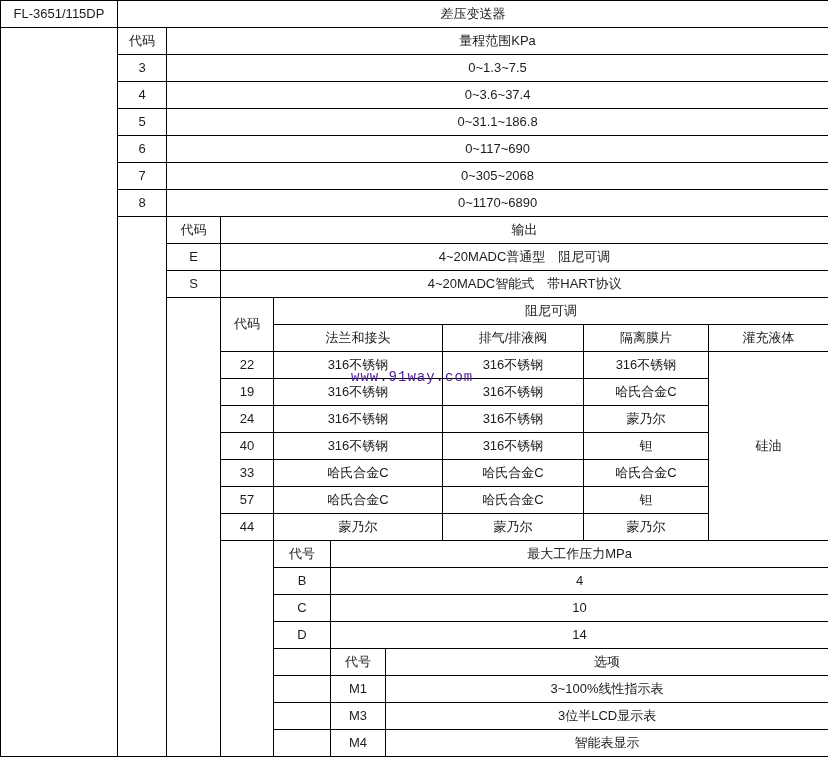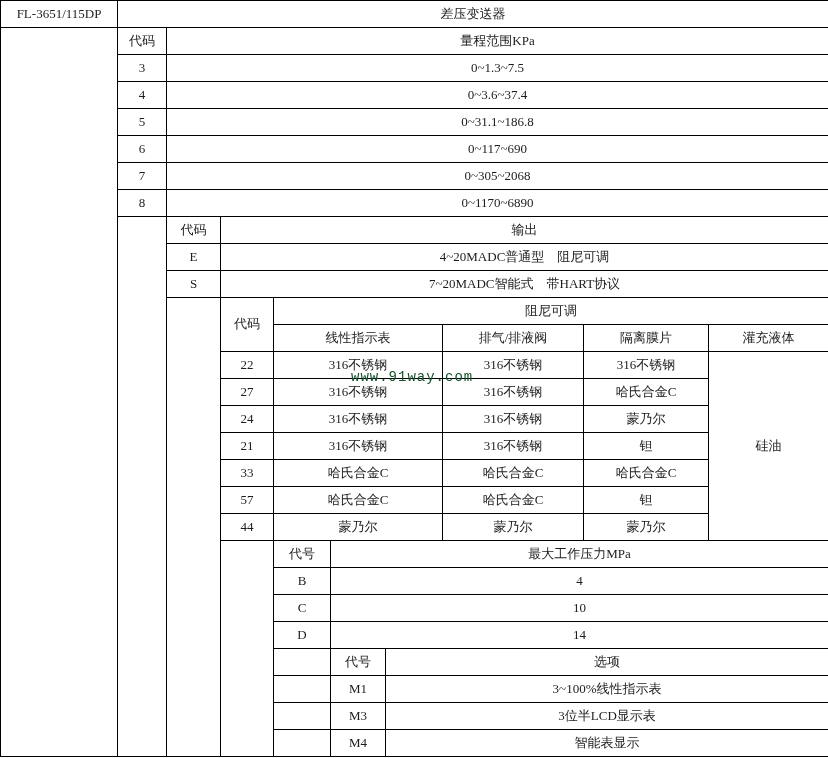--- a/index.html
+++ b/index.html
@@ -9,21 +9,20 @@
     background:#fff;
     font-family:"Liberation Sans","DejaVu Sans",sans-serif;
     color:#1c1c1c;
     overflow:hidden;
   }
   table.spec{
     border-collapse:collapse;
     table-layout:fixed;
     width:828px;
     margin:0;
-    font-family:Liberation Serif, serif;
   }
   table.spec td{
     border:1px solid #000;
     height:26px;
     padding:0 2px;
     text-align:center;
     vertical-align:middle;
     font-size:13px;
     line-height:1.1;
     overflow:hidden;
@@ -32,21 +31,21 @@
   
   td.tall{border-bottom:none;}
   
   td.mat{border:none;}
   .watermark{
     position:absolute;
     left:351px;top:369px;
     font-family:"Liberation Mono","DejaVu Sans Mono",monospace;
     font-size:14px;
     letter-spacing:1px;
-    color:#14532d;
+    color:#4c1d95;
     pointer-events:none;
   }
 </style>
 </head>
 <body>
 
 <div class="page">
 
   <table class="spec">
     <colgroup>
@@ -104,57 +103,57 @@
         <td>代码</td>
         <td colspan="7">输出</td>
       </tr>
 
       <tr>
         <td>E</td>
         <td colspan="7">4~20MADC普通型　阻尼可调</td>
       </tr>
       <tr>
         <td>S</td>
-        <td colspan="7">7~20MADC智能式　带HART协议</td>
+        <td colspan="7">4~20MADC智能式　带HART协议</td>
       </tr>
 
       <tr>
         <td class="tall" rowspan="17"></td>
         <td rowspan="2">代码</td>
         <td colspan="6">阻尼可调</td>
       </tr>
 
       <tr>
-        <td colspan="3">线性指示表</td>
+        <td colspan="3">法兰和接头</td>
         <td>排气/排液阀</td>
         <td>隔离膜片</td>
         <td>灌充液体</td>
       </tr>
 
       <tr>
         <td>22</td>
         <td colspan="3" class="mat">316不锈钢</td>
         <td class="mat">316不锈钢</td>
         <td class="mat">316不锈钢</td>
         <td rowspan="7">硅油</td>
       </tr>
       <tr>
-        <td>27</td>
+        <td>19</td>
         <td colspan="3" class="mat">316不锈钢</td>
         <td class="mat">316不锈钢</td>
         <td class="mat">哈氏合金C</td>
       </tr>
       <tr>
         <td>24</td>
         <td colspan="3" class="mat">316不锈钢</td>
         <td class="mat">316不锈钢</td>
         <td class="mat">蒙乃尔</td>
       </tr>
       <tr>
-        <td>21</td>
+        <td>40</td>
         <td colspan="3" class="mat">316不锈钢</td>
         <td class="mat">316不锈钢</td>
         <td class="mat">钽</td>
       </tr>
       <tr>
         <td>33</td>
         <td colspan="3" class="mat">哈氏合金C</td>
         <td class="mat">哈氏合金C</td>
         <td class="mat">哈氏合金C</td>
       </tr>

